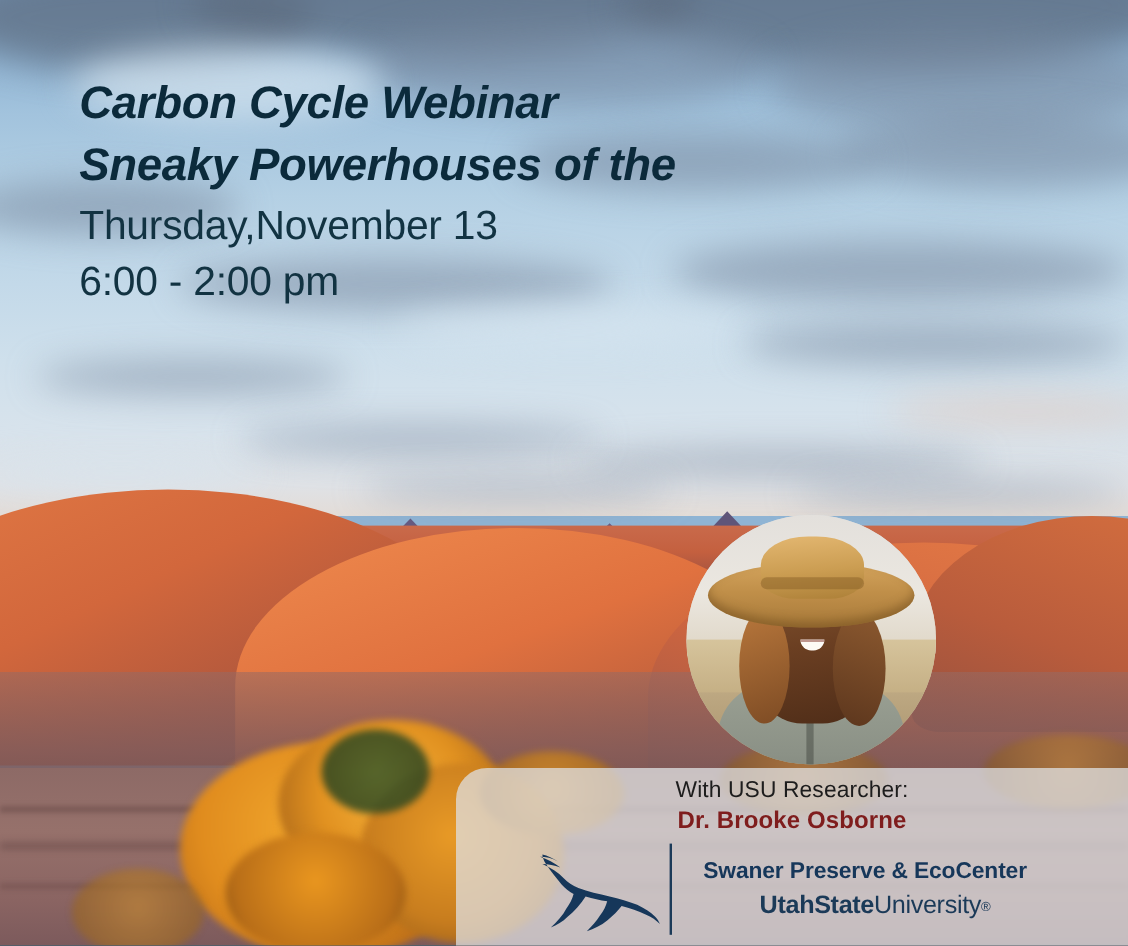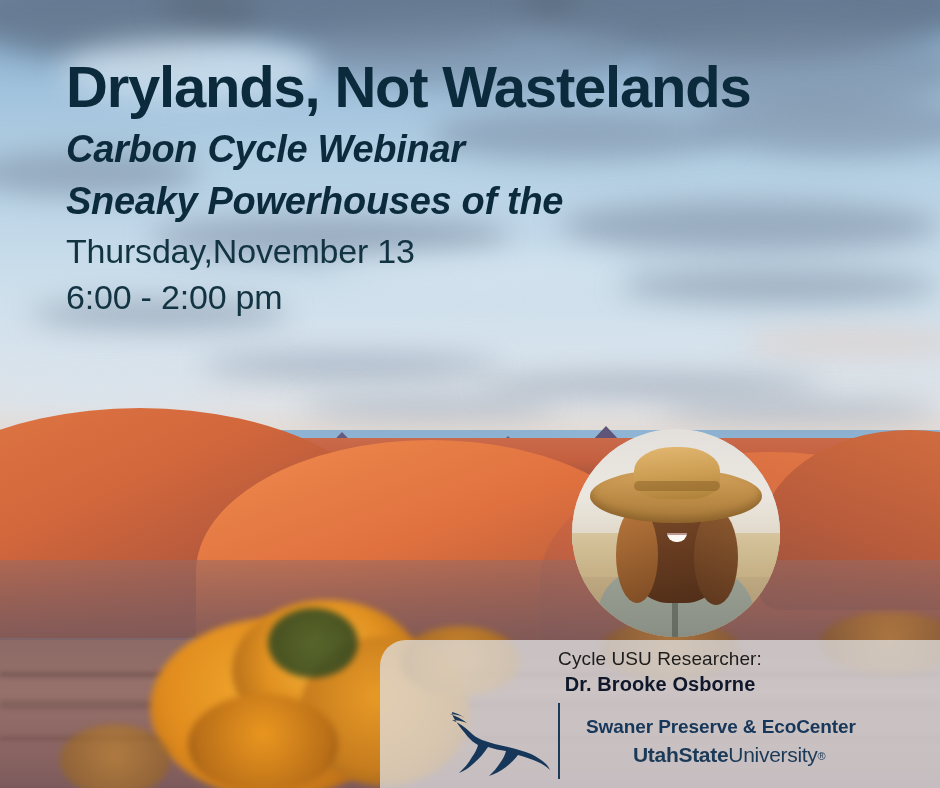--- a/index.html
+++ b/index.html
@@ -146,21 +146,21 @@
     color: #1d1d1d;
     letter-spacing: 0.1px;
   }
   .presenter {
     position: absolute;
     left: 0; right: 0;
     top: 33px;
     text-align: center;
     font-size: 20px;
     font-weight: 700;
-    color: #0f172a;
+    color: #7f1d1d;
     letter-spacing: 0.1px;
   }
   .logo-row {
     position: absolute;
     left: 66px;
     top: 62px;
     display: flex;
     align-items: center;
   }
   .bird { width: 108px; height: 78px; flex: 0 0 auto; }
@@ -273,21 +273,20 @@
   <div class="shrub" style="left:60px;  top:724px; width:110px; height:72px;
        background:radial-gradient(circle at 50% 45%, #c98a2c 0%, #8d5c1c 100%); opacity:.6;"></div>
   <div class="shrub" style="left:400px; top:626px; width:120px; height:70px;
        background:radial-gradient(circle at 50% 45%, #dd9224 0%, #9c6018 100%); opacity:.8;"></div>
   <div class="shrub" style="left:600px; top:620px; width:140px; height:60px;
        background:radial-gradient(circle at 50% 45%, #c98a2c 0%, #7d5218 100%); opacity:.55;"></div>
   <div class="shrub" style="left:820px; top:612px; width:140px; height:62px;
        background:radial-gradient(circle at 50% 45%, #d08f2a 0%, #7d5218 100%); opacity:.5;"></div>
 
   <div class="text-block">
-    <h1 class="title">Drylands, Not Wastelands</h1>
     <div class="sp4"></div>
     <p class="subtitle">Carbon Cycle Webinar</p>
     <p class="subtitle">Sneaky Powerhouses of the</p>
     <p class="datetime">Thursday,November 13</p>
     <p class="datetime">6:00 - 2:00 pm</p>
   </div>
 
   <div class="portrait">
 
     <div class="p-el" style="left:0; top:0; width:208px; height:118px;
@@ -330,21 +329,21 @@
          box-shadow:inset 0 -5px 8px rgba(110,74,28,.5);"></div>
     <div class="p-el" style="left:62px; top:18px; width:86px; height:52px;
          border-radius:46% 46% 34% 34%;
          background:linear-gradient(175deg,#e3b771 0%,#cb9d52 55%,#ad8038 100%);"></div>
     <div class="p-el" style="left:62px; top:52px; width:86px; height:10px;
          border-radius:6px; background:rgba(130,92,36,.45);"></div>
   </div>
 
   <div class="info-panel">
     <div class="panel-inner">
-      <div class="with-line">Cycle USU Researcher:</div>
+      <div class="with-line">With USU Researcher:</div>
       <div class="presenter">Dr. Brooke Osborne</div>
 
       <div class="logo-row">
         <svg class="bird" viewBox="0 0 108 78">
           <path fill="#16375a" d="
             M6,10 C10,11 15,13 19,16
             C14,13 9,12 4,12
             C10,14 16,17 21,21
             C16,19 11,18 6,18
             C13,21 19,25 24,30

